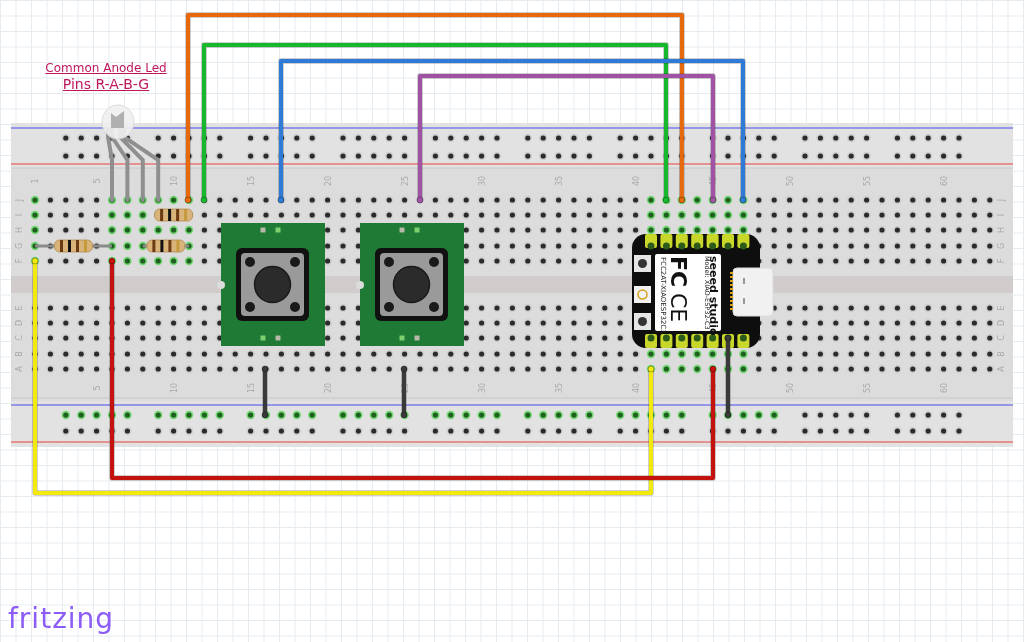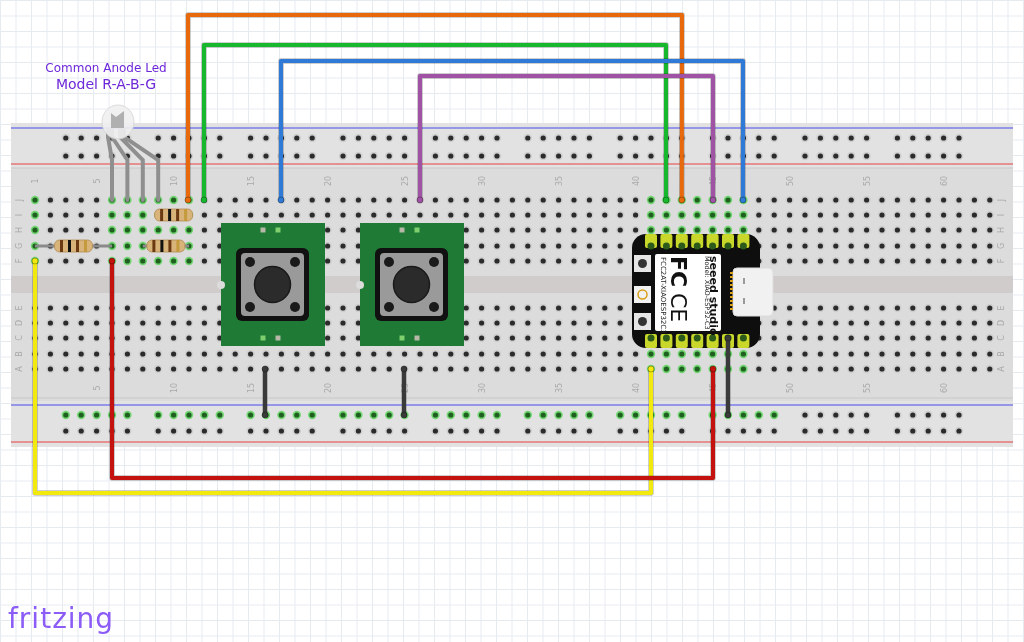--- a/index.html
+++ b/index.html
@@ -1,20 +1,20 @@
 <!DOCTYPE html>
 <html><head>
 <meta charset="utf-8">
 <style>
   html,body{margin:0;padding:0;}
   body{width:1024px;height:642px;overflow:hidden;position:relative;background:#fff;font-family:"DejaVu Sans",sans-serif;
     background-image:linear-gradient(#e6ebf0 1px,transparent 1px),linear-gradient(90deg,#e6ebf0 1px,transparent 1px);
     background-size:15.5px 15.5px;}
   #canvas{position:absolute;left:0;top:0;}
-  .label{position:absolute;color:#6d28d9;text-align:center;white-space:nowrap;}
+  .label{position:absolute;color:#be185d;text-align:center;white-space:nowrap;text-decoration:underline;}
   .logo{position:absolute;left:8px;top:602px;font-family:"DejaVu Sans",sans-serif;font-size:28px;color:#8b5cf6;letter-spacing:1px;}
 </style>
 </head>
 <body>
 
 <svg id="canvas" width="1024" height="642">
   <g id="bb">
       <rect x="11" y="123" width="1002" height="324" fill="#dcdcdc"></rect>
       <rect x="11" y="123" width="1002" height="45" fill="#e2e2e2"></rect>
       <rect x="11" y="401" width="1002" height="46" fill="#e2e2e2"></rect>
@@ -1905,14 +1905,14 @@
       <g>
         <path d="M728 338 L728 415" stroke="rgba(0,0,0,0.25)" stroke-width="5.5" fill="none" stroke-linejoin="round"></path>
         <path d="M728 338 L728 415" stroke="#3a3a3a" stroke-width="4" fill="none" stroke-linejoin="round"></path>
         <circle cx="728" cy="338" r="3" fill="#3a3a3a" stroke="rgba(0,0,0,0.3)"></circle>
         <circle cx="728" cy="415" r="3" fill="#3a3a3a" stroke="rgba(0,0,0,0.3)"></circle>
       </g>
     </g>
 </svg>
 
 <div class="label" style="left:44px;top:61px;font-size:12px;width:124px;">Common Anode Led</div>
-<div class="label" style="left:44px;top:76px;font-size:14px;width:124px;">Model R-A-B-G</div>
+<div class="label" style="left:44px;top:76px;font-size:14px;width:124px;">Pins R-A-B-G</div>
 <div class="logo">fritzing</div>
 
 </body></html>

